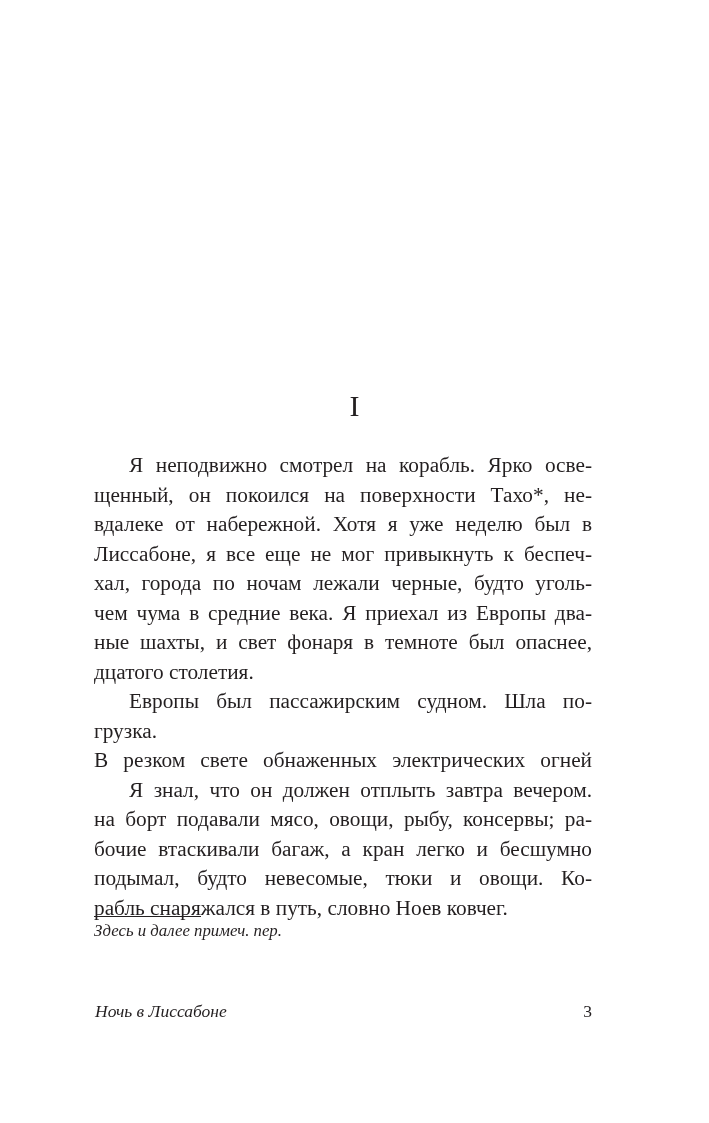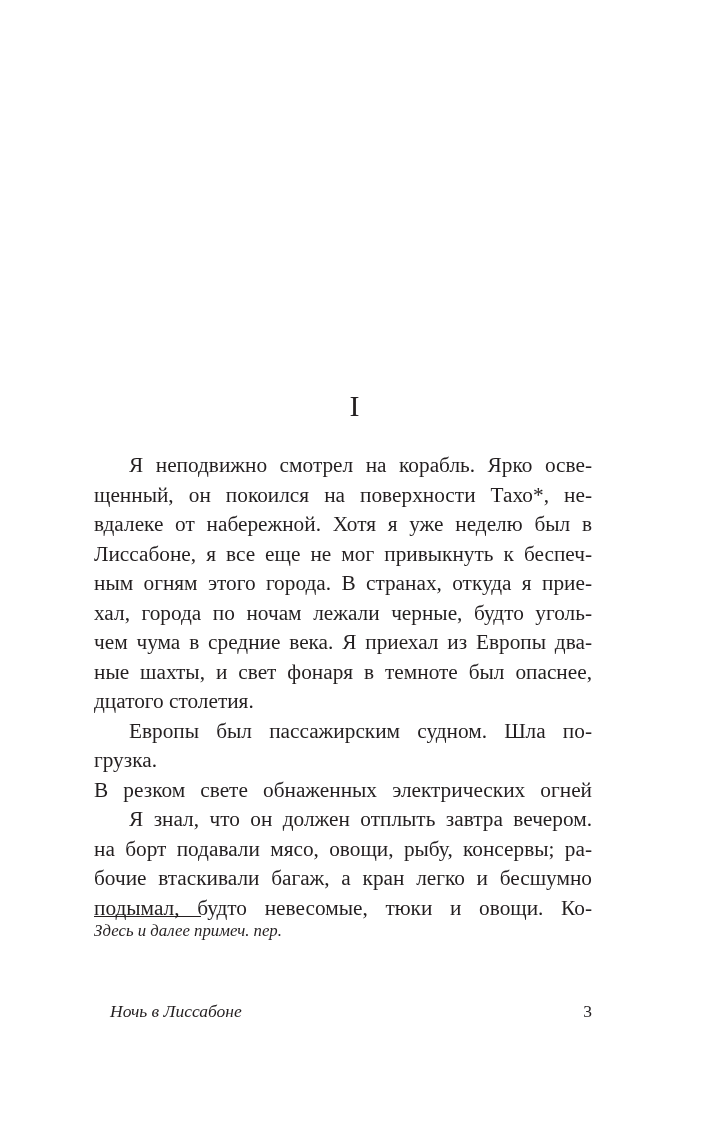--- a/index.html
+++ b/index.html
@@ -78,52 +78,52 @@
       position: absolute;
       left: 94px;
       top: 997px;
       width: 498px;
       height: 28px;
       font-size: 17.5px;
       line-height: 28px;
     }
     .footer-title {
       position: absolute;
-      left: 16px;
+      left: 1px;
       top: 0;
       font-style: italic;
     }
     .page-number {
       position: absolute;
       right: 0;
       top: 0;
     }
   </style>
 </head>
 <body>
 
 <div class="chapter-number">I</div>
 
 <div class="text-block">
   <span class="line indent">Я  неподвижно смотрел на корабль. Ярко осве-</span>
   <span class="line">щенный, он покоился на поверхности Тахо*, не-</span>
   <span class="line">вдалеке от набережной. Хотя я уже неделю был в</span>
   <span class="line">Лиссабоне, я все еще не мог привыкнуть к беспеч-</span>
-  <span class="line">ным огням этого города. В странах, откуда я прие-</span>
   <span class="line">хал, города по ночам лежали черные, будто уголь-</span>
   <span class="line">чем чума в средние века. Я приехал из Европы два-</span>
   <span class="line">ные шахты, и свет фонаря в темноте был опаснее,</span>
   <span class="line last">дцатого столетия.</span>
   <span class="line indent">Европы был пассажирским судном. Шла по-</span>
   <span class="line last">грузка.</span>
   <span class="line">В резком свете обнаженных электрических огней</span>
   <span class="line indent">Я знал, что он должен отплыть завтра вечером.</span>
   <span class="line">на борт подавали мясо, овощи, рыбу, консервы; ра-</span>
   <span class="line">бочие втаскивали багаж, а кран легко и бесшумно</span>
   <span class="line">подымал, будто невесомые, тюки и овощи. Ко-</span>
+  <span class="line last">рабль снаряжался в путь, словно Ноев ковчег.</span>
 </div>
 
 <div class="footnote-rule"></div>
 
 <div class="footnote">
   <span class="fn-line italic">Здесь и далее примеч. пер.</span>
 </div>
 
 <div class="running-footer">
   <span class="footer-title">Ночь в Лиссабоне</span>

